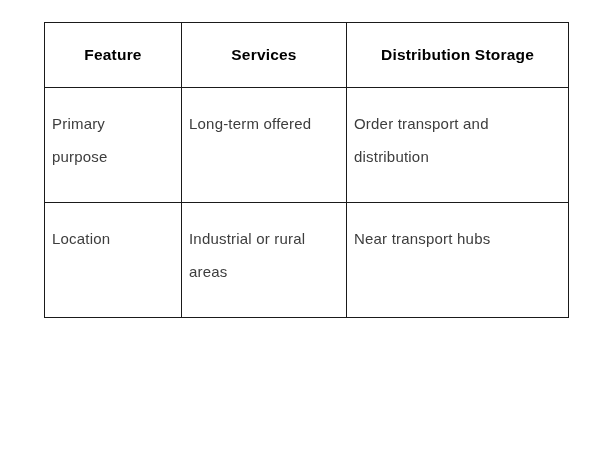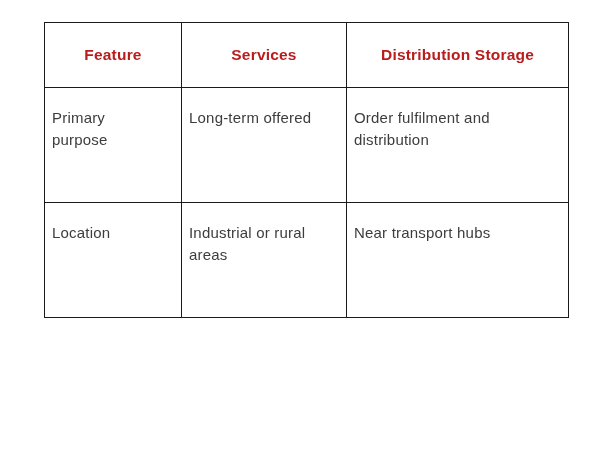--- a/index.html
+++ b/index.html
@@ -26,35 +26,35 @@
   .comparison-table th,
   .comparison-table td {
     border: 1px solid #1a1a1a;
     background: #ffffff;
     overflow: hidden;
   }
   .comparison-table th {
     height: 64px;
     font-size: 15.5px;
     font-weight: 700;
-    color: #b91c1c;
+    color: #000000;
     text-align: center;
     vertical-align: middle;
     letter-spacing: 0.2px;
     padding: 0 4px;
   }
   .comparison-table td {
     height: 87px;
     font-size: 15px;
     font-weight: 400;
     color: #3d3d3d;
     text-align: left;
     vertical-align: top;
     padding: 19px 8px 8px 7px;
-    line-height: 22px;
+    line-height: 33px;
     letter-spacing: 0.2px;
     white-space: pre-line;
   }
 </style>
 </head>
 <body>
 
 <table class="comparison-table">
   <colgroup>
     <col style="width:137px">
@@ -66,21 +66,21 @@
       <th>Feature</th>
       <th>Services</th>
       <th>Distribution Storage</th>
     </tr>
   </thead>
   <tbody>
     <tr>
       <td>Primary
 purpose</td>
       <td>Long-term offered</td>
-      <td>Order fulfilment and
+      <td>Order transport and
 distribution</td>
     </tr>
     <tr>
       <td>Location</td>
       <td>Industrial or rural
 areas</td>
       <td>Near transport hubs</td>
     </tr>
   </tbody>
 </table>

